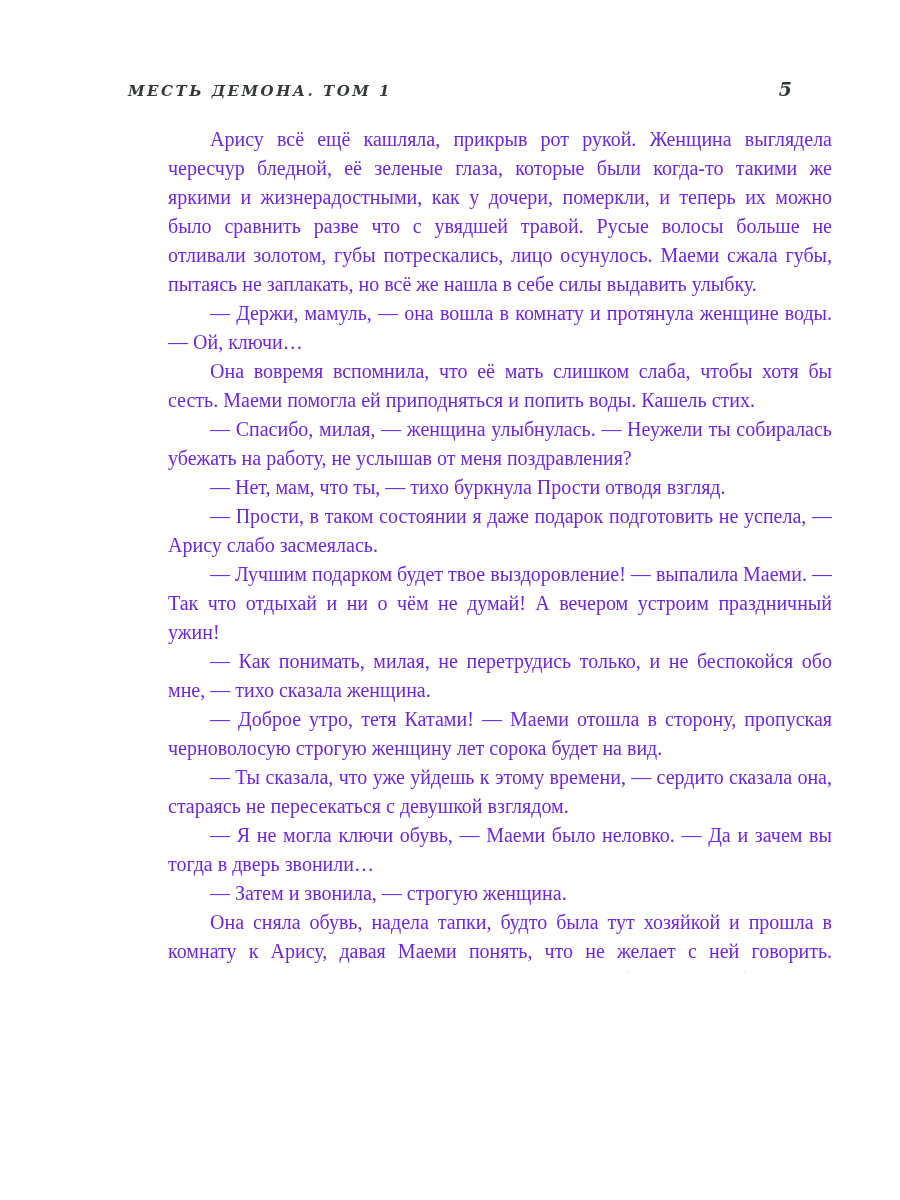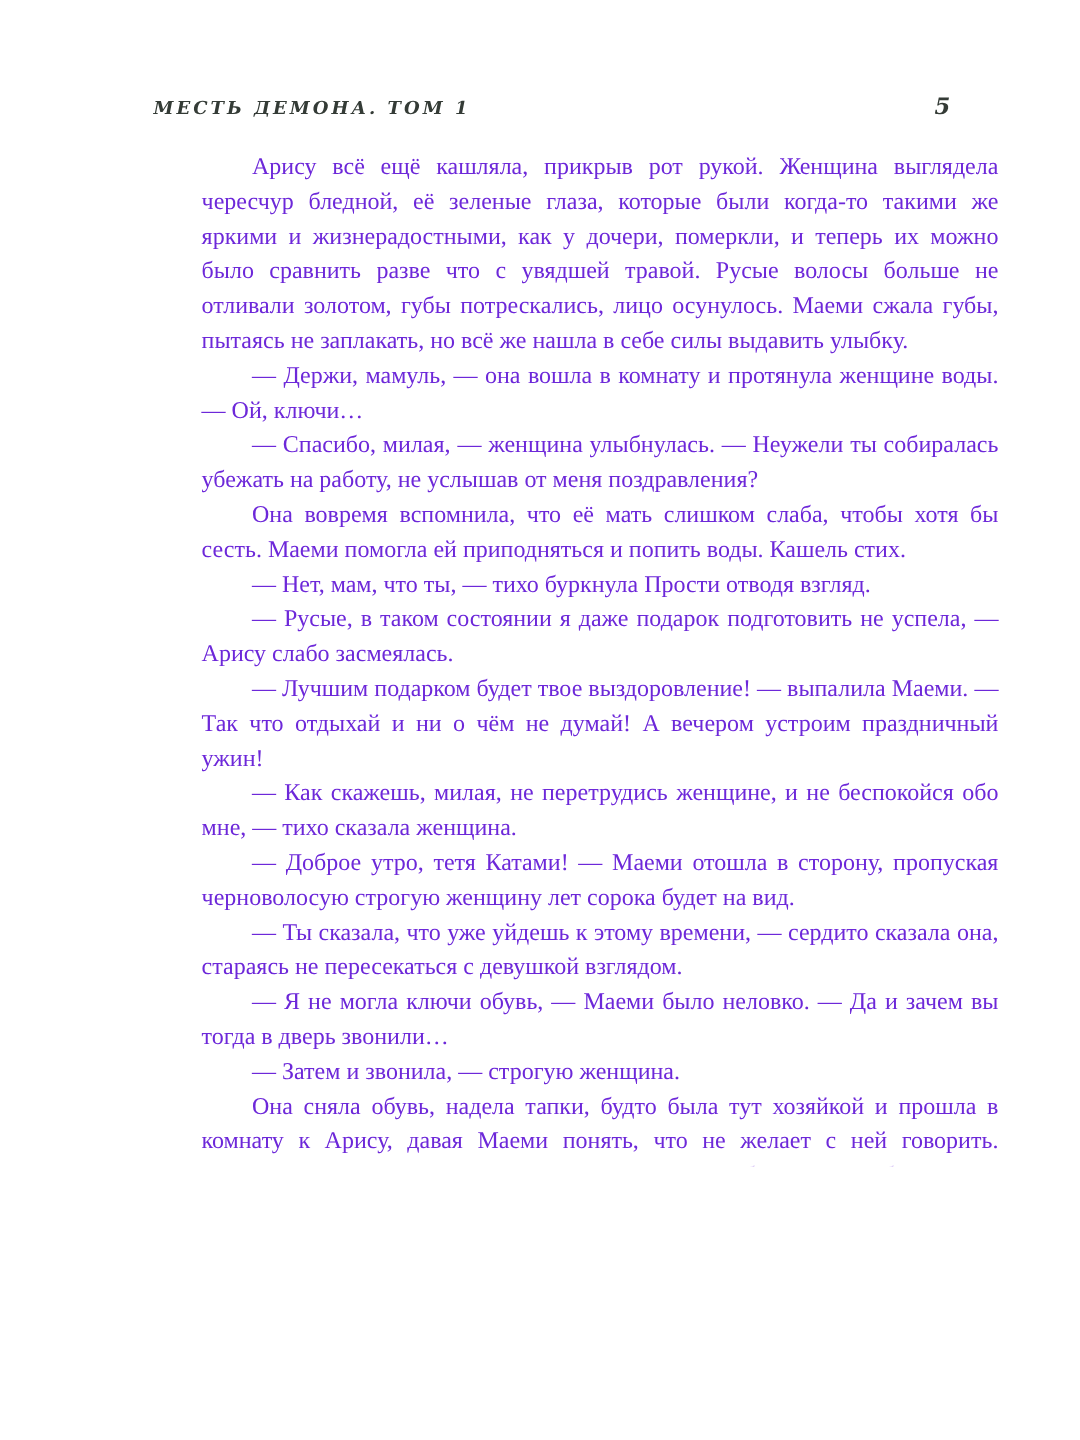--- a/index.html
+++ b/index.html
@@ -63,26 +63,26 @@
 <div class="page">
 
   <div class="page-header">
     <span class="book-title">Месть демона. Том 1</span>
     <span class="page-number">5</span>
   </div>
 
   <div class="page-body">
     <p>Арису всё ещё кашляла, прикрыв рот рукой. Женщина выглядела чересчур бледной, её зеленые глаза, которые были когда-то такими же яркими и жизнерадостными, как у дочери, померкли, и теперь их можно было сравнить разве что с увядшей травой. Русые волосы больше не отливали золотом, губы потрескались, лицо осунулось. Маеми сжала губы, пытаясь не заплакать, но всё же нашла в себе силы выдавить улыбку.</p>
     <p>— Держи, мамуль, — она вошла в комнату и протянула женщине воды. — Ой, ключи…</p>
+    <p>Она вовремя вспомнила, что её мать слишком слаба, чтобы хотя бы сесть. Маеми помогла ей приподняться и попить воды. Кашель стих.</p>
     <p>— Спасибо, милая, — женщина улыбнулась. — Неужели ты собиралась убежать на работу, не услышав от меня поздравления?</p>
-    <p>Она вовремя вспомнила, что её мать слишком слаба, чтобы хотя бы сесть. Маеми помогла ей приподняться и попить воды. Кашель стих.</p>
     <p>— Нет, мам, что ты, — тихо буркнула Прости отводя взгляд.</p>
-    <p>— Русые, в таком состоянии я даже подарок подготовить не успела, — Арису слабо засмеялась.</p>
+    <p>— Прости, в таком состоянии я даже подарок подготовить не успела, — Арису слабо засмеялась.</p>
     <p>— Лучшим подарком будет твое выздоровление! — выпалила Маеми. — Так что отдыхай и ни о чём не думай! А вечером устроим праздничный ужин!</p>
-    <p>— Как скажешь, милая, не перетрудись женщине, и не беспокойся обо мне, — тихо сказала женщина.</p>
+    <p>— Как понимать, милая, не перетрудись только, и не беспокойся обо мне, — тихо сказала женщина.</p>
     <p>— Доброе утро, тетя Катами! — Маеми отошла в сторону, пропуская черноволосую строгую женщину лет сорока будет на вид.</p>
     <p>— Ты сказала, что уже уйдешь к этому времени, — сердито сказала она, стараясь не пересекаться с девушкой взглядом.</p>
     <p>— Я не могла ключи обувь, — Маеми было неловко. — Да и зачем вы тогда в дверь звонили…</p>
     <p>— Затем и звонила, — строгую женщина.</p>
     <p>Она сняла обувь, надела тапки, будто была тут хозяйкой и прошла в комнату к Арису, давая Маеми понять, что не желает с ней говорить. Девушка лишь тяжело вздохнула и поторопилась собраться на работу. И вот так было последние пару месяцев. У Маеми было ощущение, что соседка её за что-то недолюбливает, но она никак не могла понять за что. И понимать не хотела, если честно.</p>
   </div>
 
 </div>
 
 </body></html>

